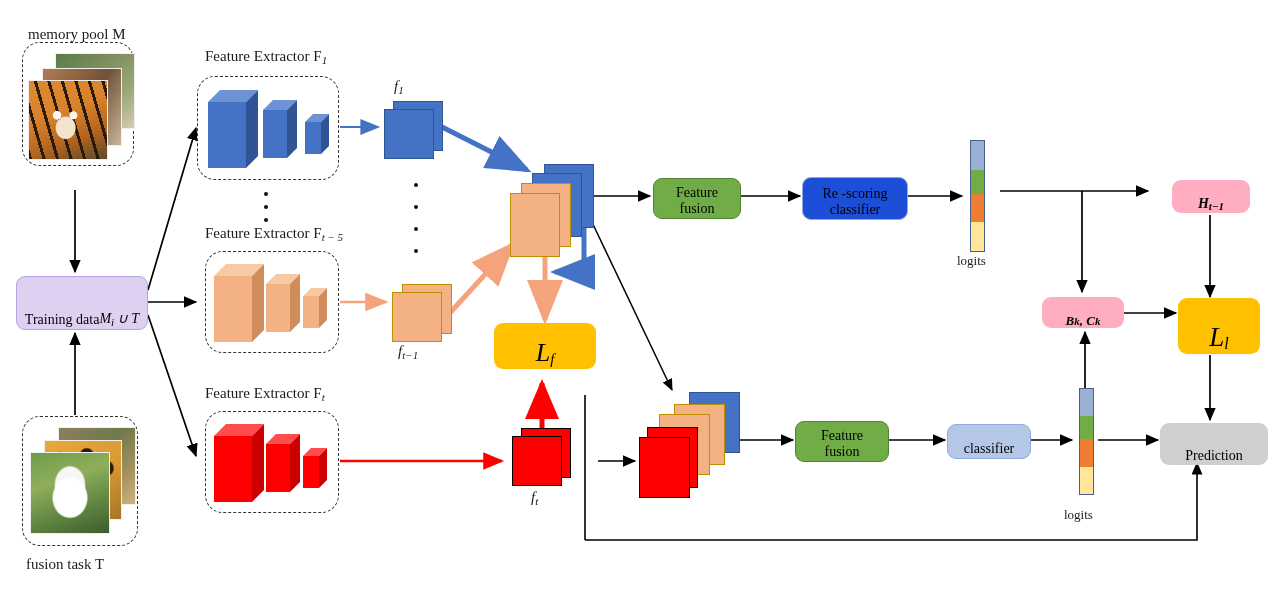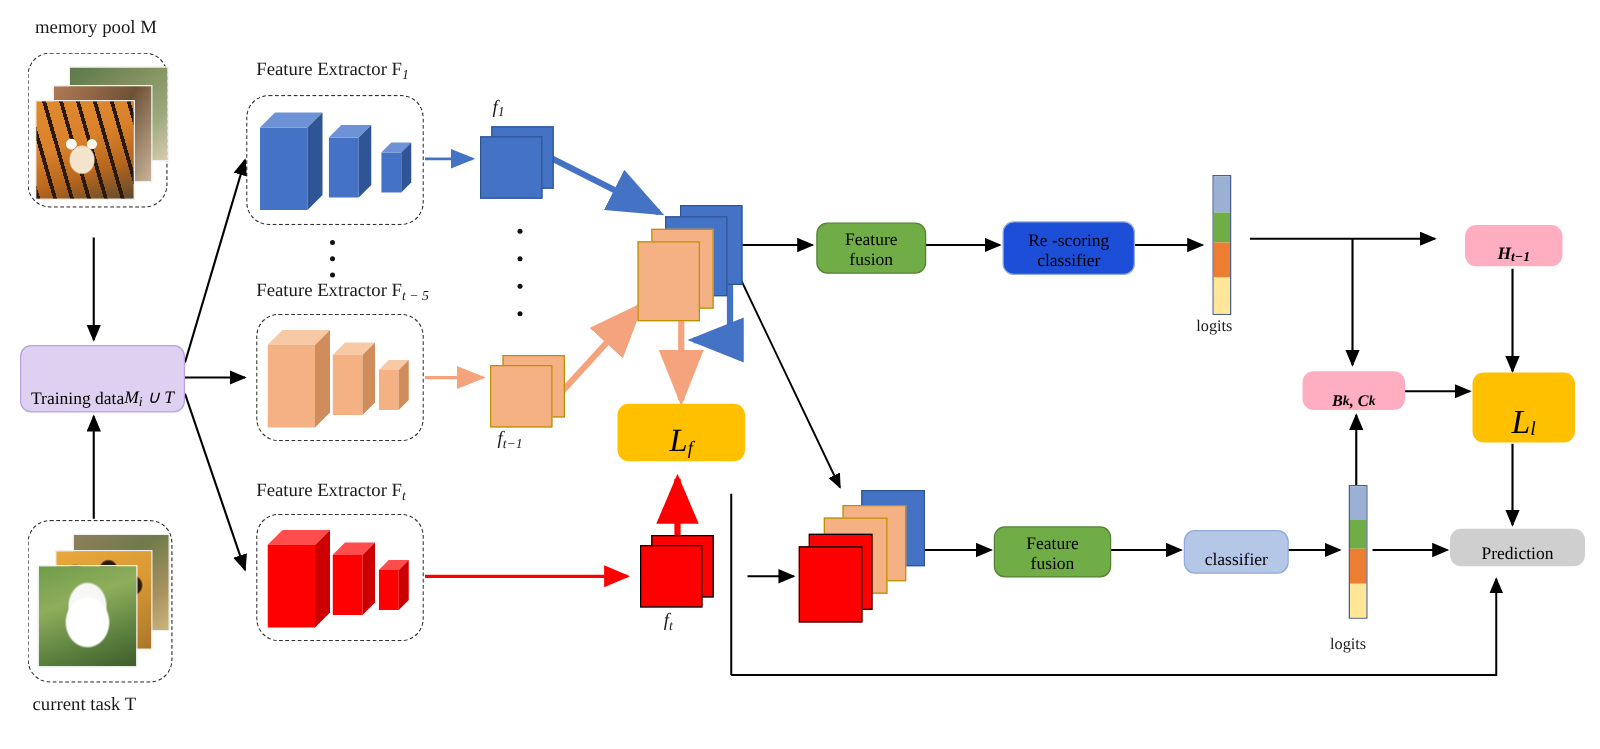--- a/index.html
+++ b/index.html
@@ -101,21 +101,21 @@
 
     <line x1="888" y1="440" x2="945" y2="440" stroke="#000" stroke-width="1.7" marker-end="url(#ab)"></line>
 
     <line x1="1029" y1="440" x2="1072" y2="440" stroke="#000" stroke-width="1.7" marker-end="url(#ab)"></line>
 
     <line x1="1098" y1="440" x2="1158" y2="440" stroke="#000" stroke-width="1.7" marker-end="url(#ab)"></line>
 
     <polyline points="585,540 1197,540 1197,463" fill="none" stroke="#000" stroke-width="1.6" marker-end="url(#ab)"></polyline>
   </svg>
 
-  <div class="lbl" style="left:28px;top:14px;">
+  <div class="lbl" style="left:28px;top:26px;">
     <span>memory  pool </span><span class="ital">M</span>
   </div>
   <div class="dashbox" style="left:22px;top:42px;width:110px;height:122px;"></div>
   <div class="thumb" style="left:55px;top:53px;width:78px;height:74px;
        background:linear-gradient(140deg,#5b7a4a 0%,#7f8d5c 35%,#9aa87a 70%,#d8cbb0 100%);border:1px solid #efefef;"></div>
   <div class="thumb" style="left:42px;top:68px;width:78px;height:76px;
        background:linear-gradient(120deg,#b07a55 0%,#8f6544 30%,#6e5236 55%,#c9b59a 100%);border:1px solid #efefef;"></div>
   <div class="thumb" style="left:28px;top:80px;width:78px;height:78px;border:1px solid #efefef;
        background:
          radial-gradient(circle at 36% 44%, #fbf6ee 0 6%, rgba(251,246,238,0) 7%),
@@ -139,21 +139,21 @@
          linear-gradient(150deg,#e8a83c 0%,#d99a35 50%,#a8762a 100%);"></div>
   <div class="thumb" style="left:30px;top:452px;width:78px;height:80px;border:1px solid #efefef;
        background:
          radial-gradient(ellipse at 50% 56%, #ffffff 0 30%, rgba(255,255,255,0) 33%),
          radial-gradient(ellipse at 50% 40%, #f7f7f5 0 26%, rgba(247,247,245,0) 29%),
          radial-gradient(circle at 50% 66%, #1a1a1a 0 5%, rgba(26,26,26,0) 6%),
          radial-gradient(circle at 40% 50%, #222 0 3.5%, rgba(34,34,34,0) 4.5%),
          radial-gradient(circle at 61% 50%, #222 0 3.5%, rgba(34,34,34,0) 4.5%),
          linear-gradient(160deg,#6f9c4a 0%,#8fae5c 35%,#5d8340 70%,#3f5c2c 100%);"></div>
   <div class="lbl" style="left:26px;top:556px;">
-    <span>current task </span><span class="ital">T</span>
+    <span>fusion task </span><span class="ital">T</span>
   </div>
 
   <div class="rbox" style="left:16px;top:276px;width:130px;height:52px;background:#ddd0f0;border:1px solid #b9a3df;flex-direction:row;">
     <div>Training  data</div>
     <div style="font-style:italic;">
       <span>M</span><span class="sub">i</span><span> ∪ T</span>
     </div>
   </div>
 
   <div class="lbl" style="left:205px;top:48px;">
@@ -330,17 +330,17 @@
   <div class="logit" style="left:1079px;top:388px;width:13px;height:105px;">
       <span style="background: rgb(154, 176, 212); flex: 26 0 0px;"></span>
       <span style="background: rgb(112, 173, 71); flex: 22 0 0px;"></span>
       <span style="background: rgb(237, 125, 49); flex: 26 0 0px;"></span>
       <span style="background: rgb(255, 230, 153); flex: 26 0 0px;"></span>
     </div>
   <div class="lbl" style="left:1064px;top:507px;font-size:13px;">
     <span>logits</span>
   </div>
 
-  <div class="rbox" style="left:1160px;top:423px;width:108px;height:30px;background:#cfcfcf;">
+  <div class="rbox" style="left:1160px;top:423px;width:108px;height:42px;background:#cfcfcf;">
     <span>Prediction</span>
   </div>
 
 </div>
 
 </body></html>

